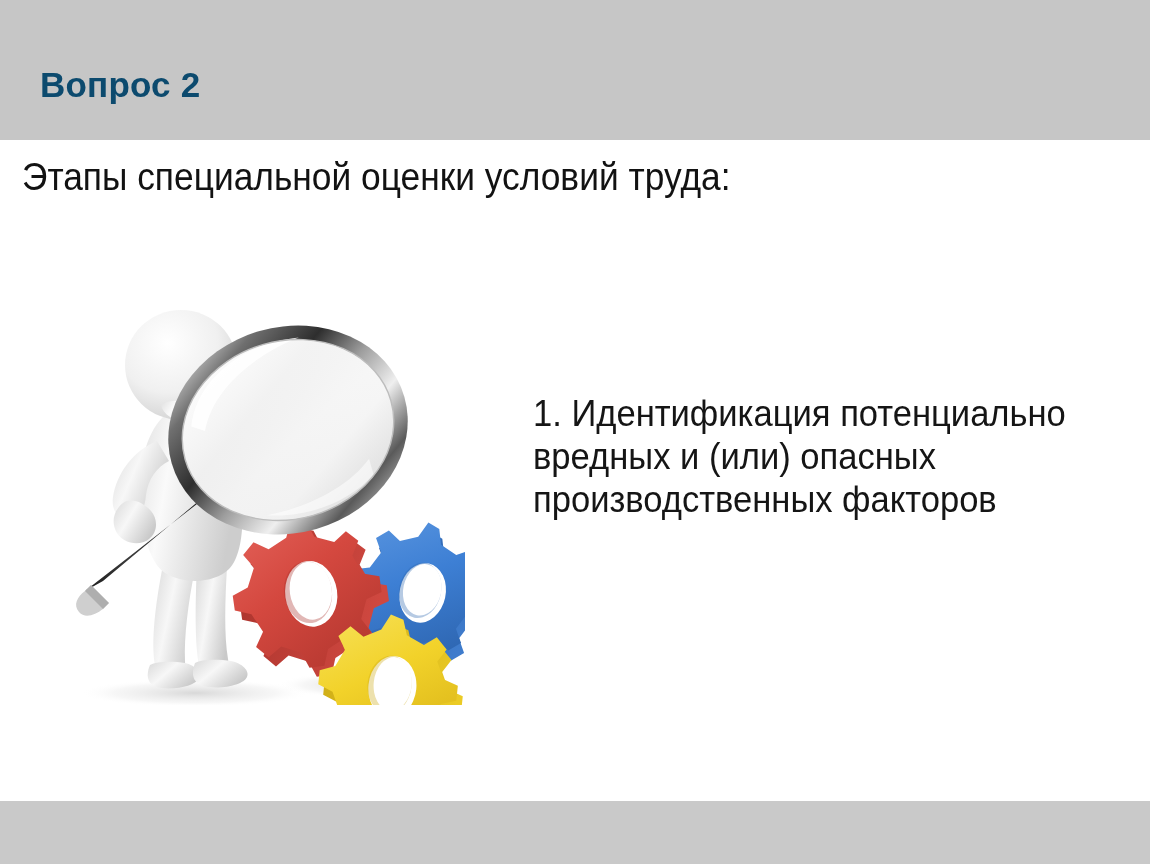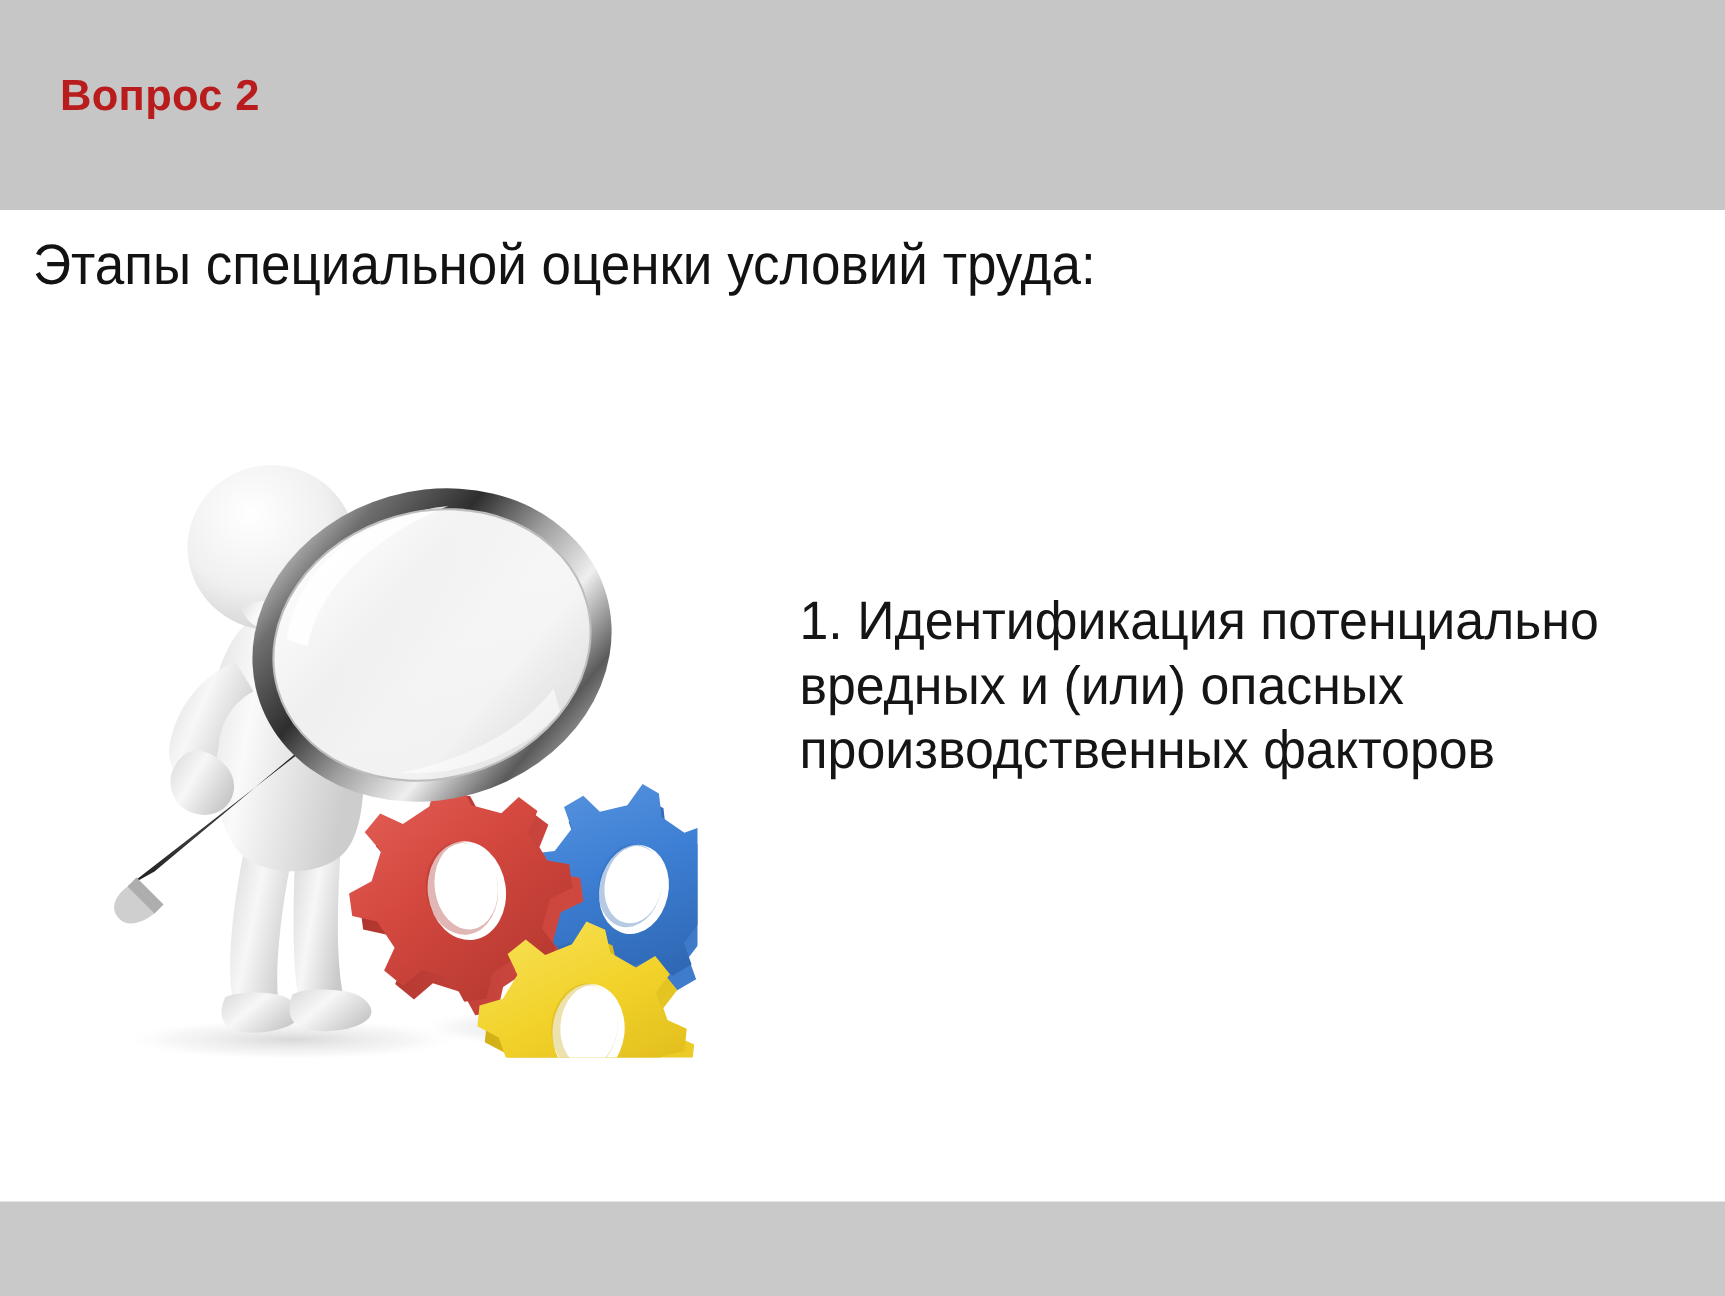--- a/index.html
+++ b/index.html
@@ -27,24 +27,24 @@
   .header-band {
     position: absolute;
     left: 0; top: 0;
     width: 1150px;
     height: 140px;
     background: #c6c6c6;
   }
   .header-title {
     position: absolute;
     left: 40px;
-    top: 48px;
-    font-size: 29px;
+    top: 65px;
+    font-size: 35px;
     font-weight: bold;
-    color: #b91c1c;
+    color: #0c4a6e;
     letter-spacing: 0.2px;
     white-space: nowrap;
   }
 
   
   .subtitle {
     position: absolute;
     left: 22px;
     top: 156px;
     font-size: 38px;

